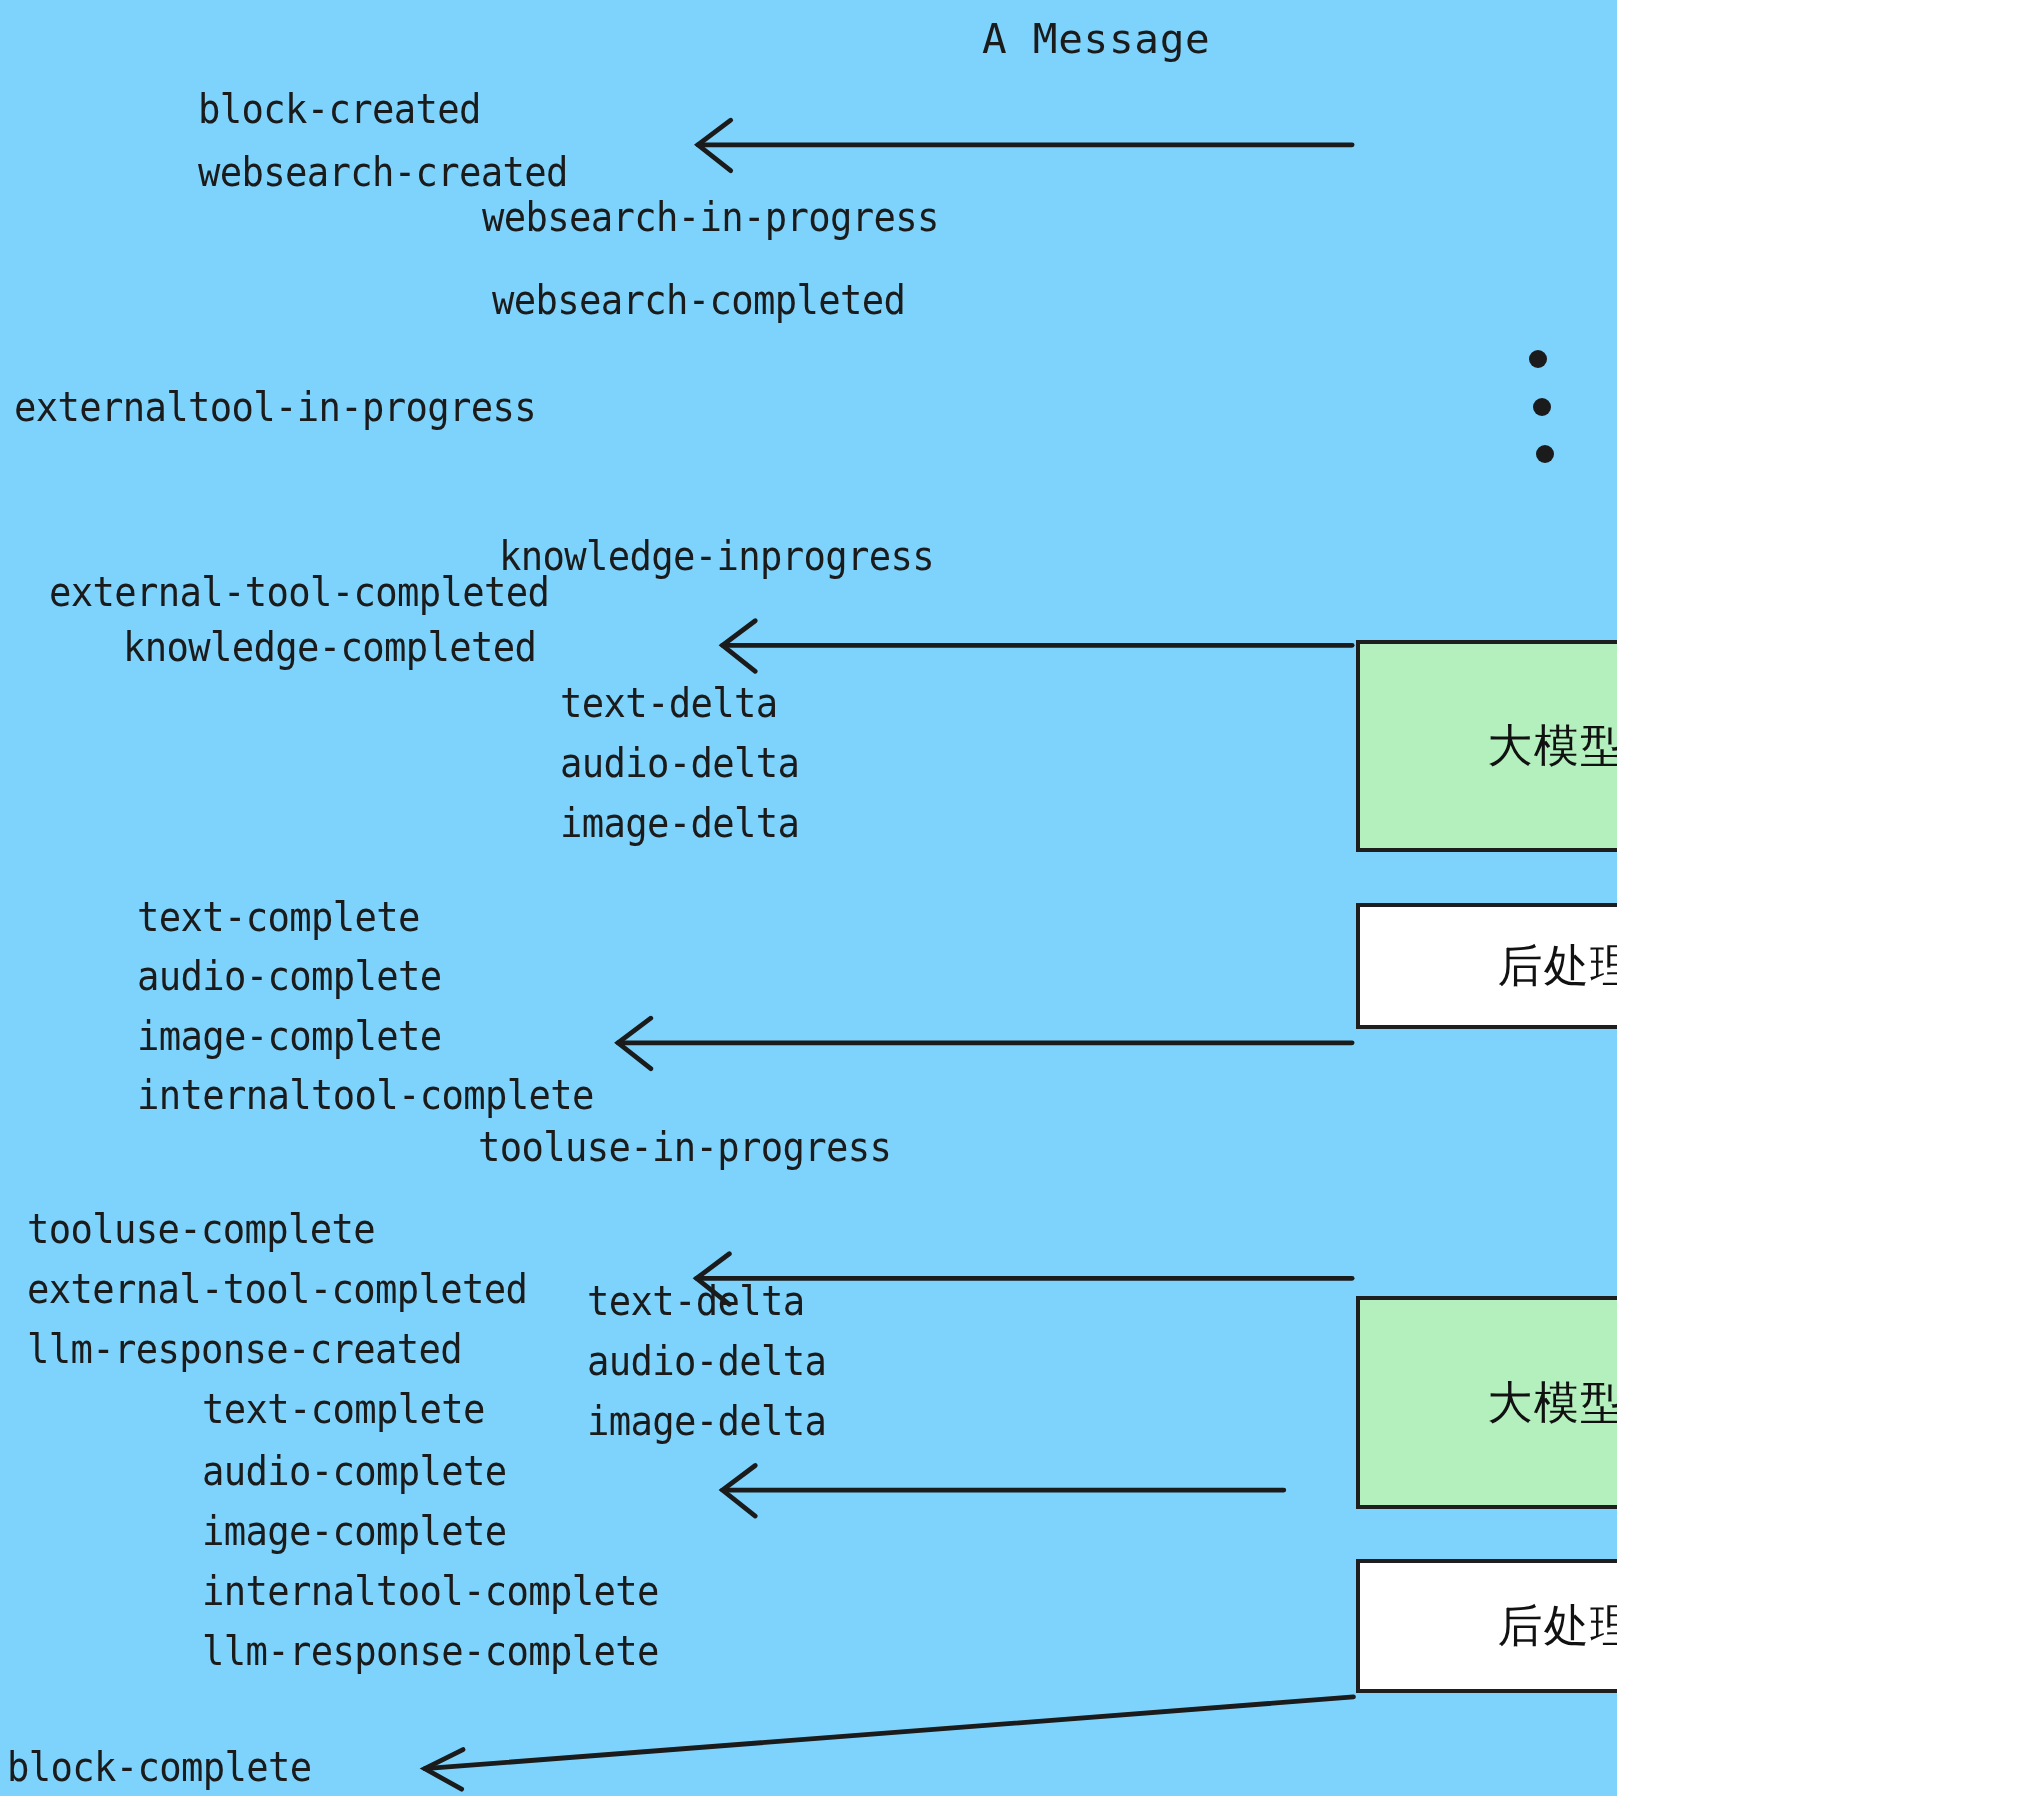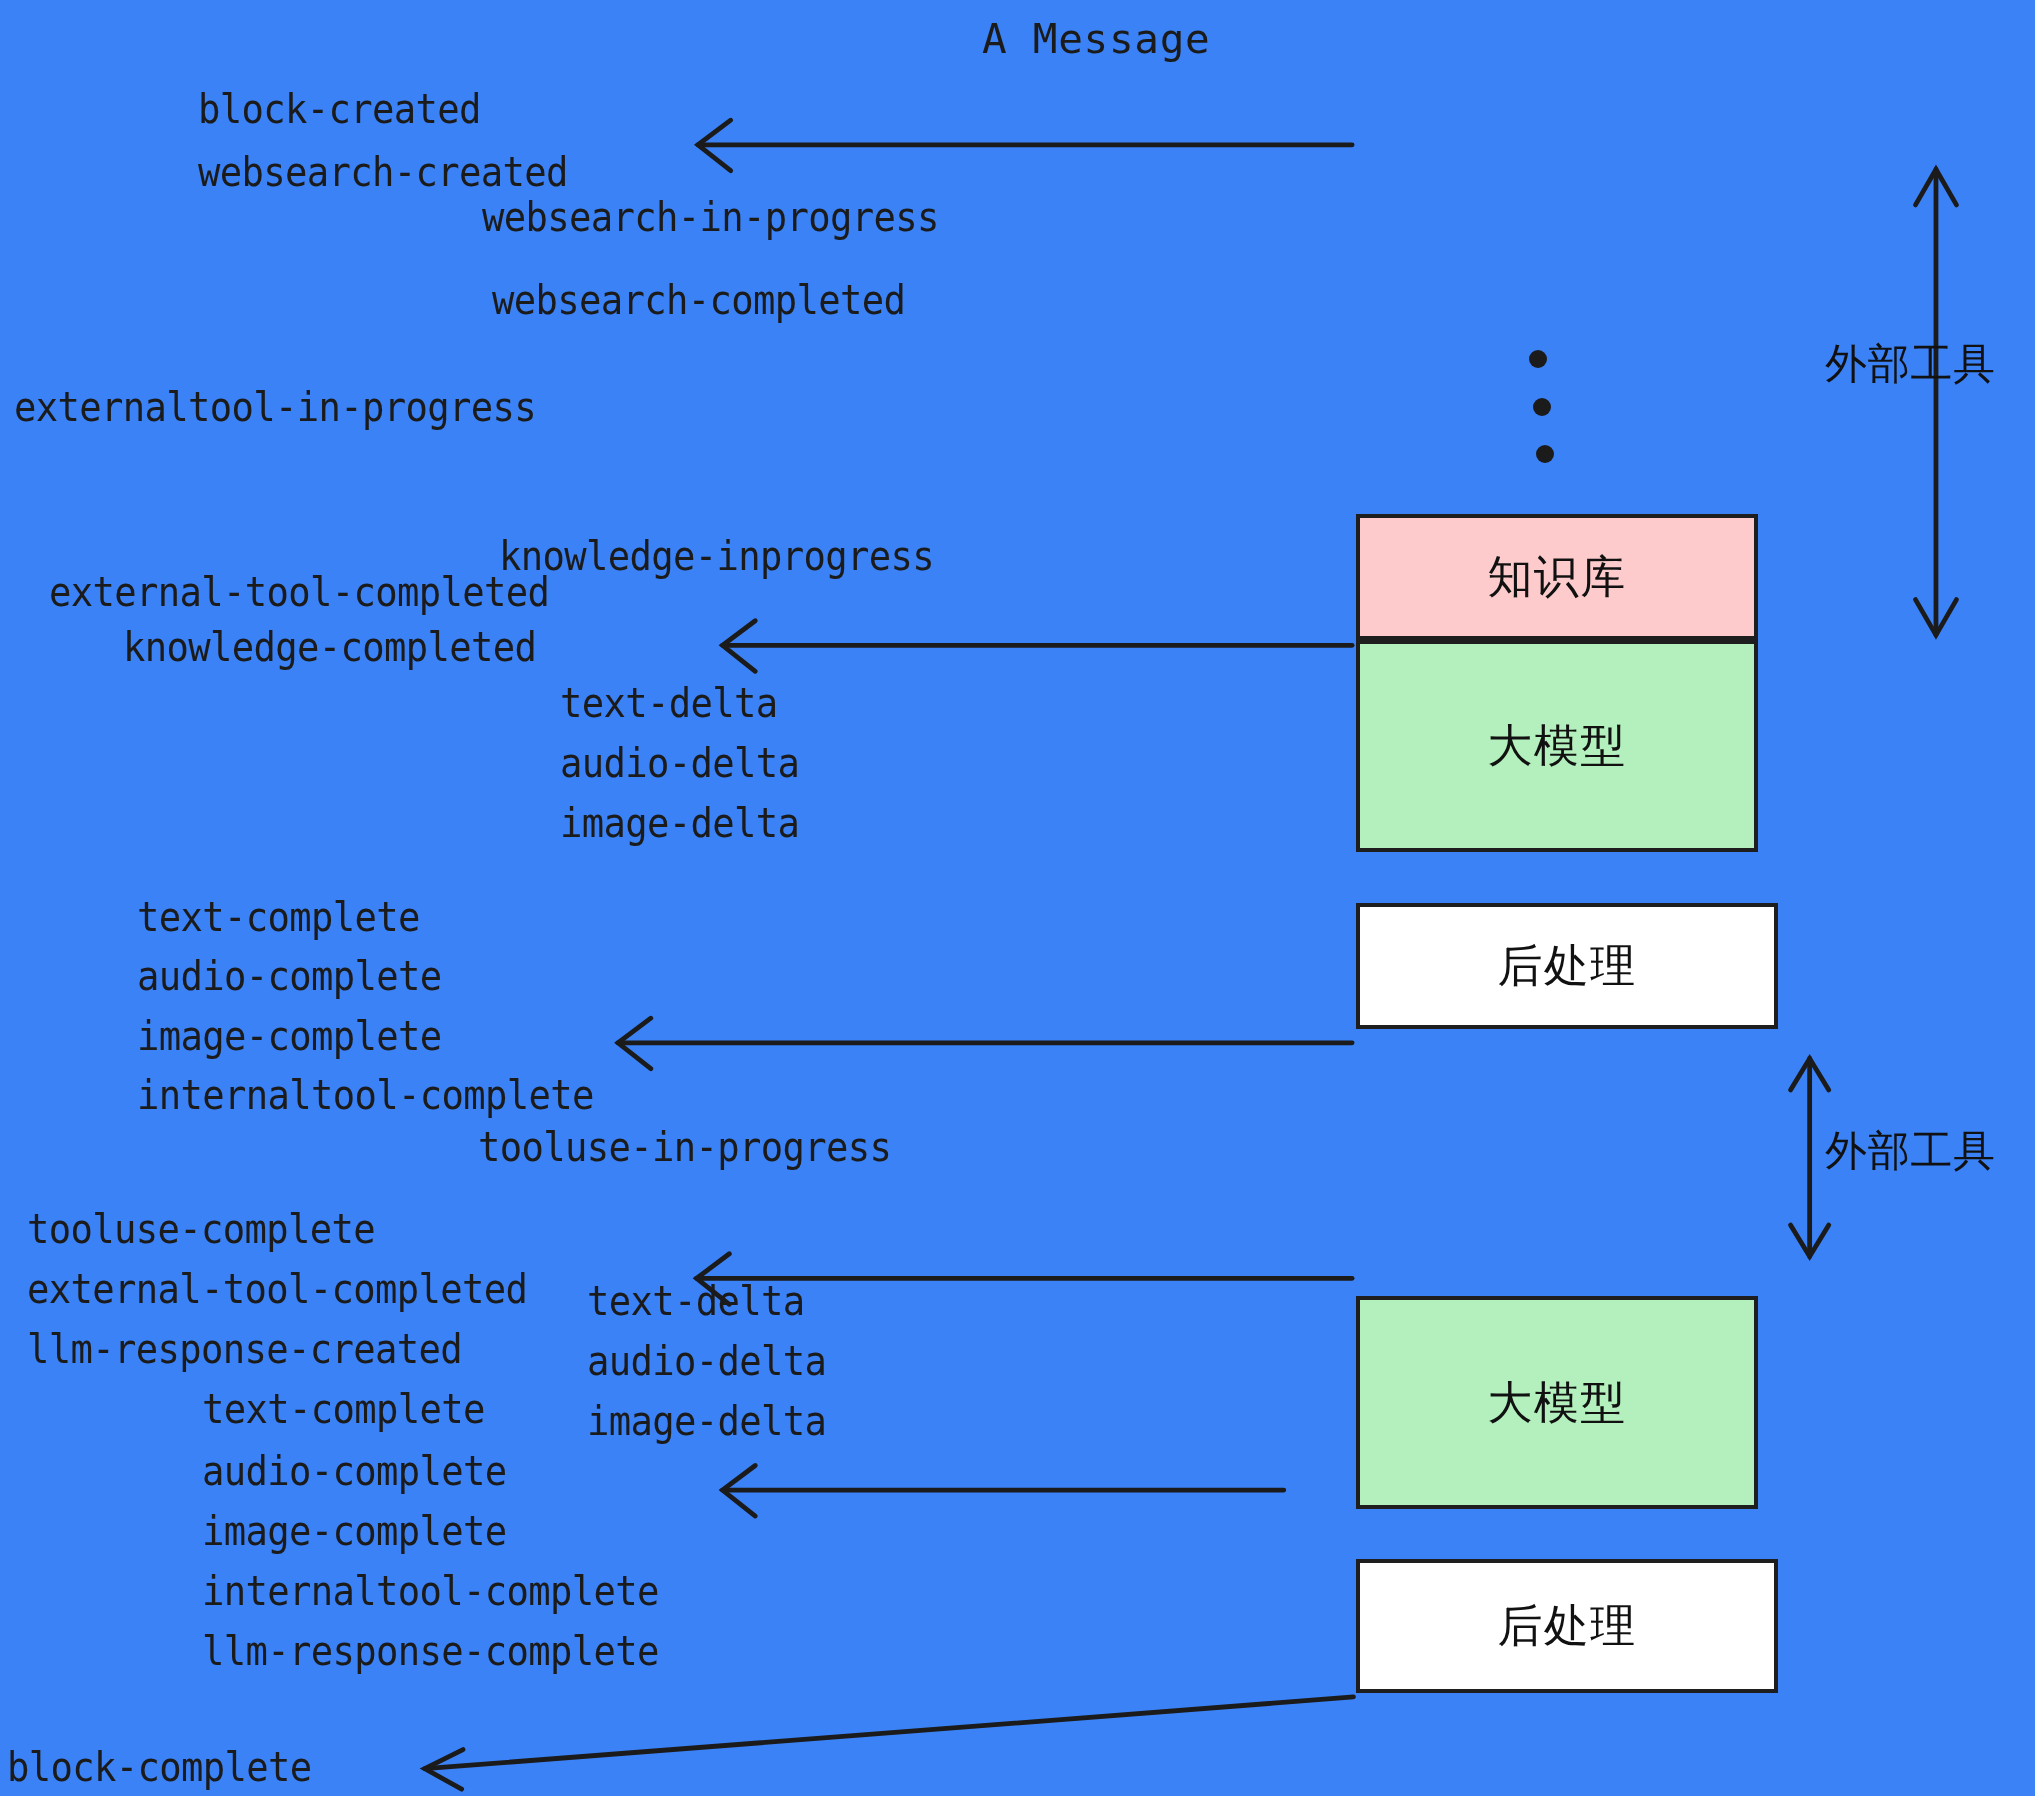--- a/index.html
+++ b/index.html
@@ -1,19 +1,19 @@
 <!DOCTYPE html>
 <html style="font-size:11px"><head>
 <meta charset="utf-8">
 <style>
   html,body{margin:0;padding:0;background:#ffffff;}
   #stage{
     position:relative;
-    width:2035px;height:1796px;
-    background:#3b82f6;
+    width:1617px;height:1796px;
+    background:#7dd3fc;
     overflow:hidden;
     font-family:"DejaVu Sans Mono","Liberation Mono",monospace;
   }
   .lbl{
     position:absolute;
     white-space:nowrap;
     color:#1b1b1b;
     font-family:"DejaVu Sans Mono","Liberation Mono",monospace;
     font-size:40px;
     line-height:1.0;
@@ -139,23 +139,20 @@
 
   <div class="lbl" style="left:202px;top:1389px;">text-complete</div>
   <div class="lbl" style="left:202px;top:1451px;">audio-complete</div>
   <div class="lbl" style="left:202px;top:1511px;">image-complete</div>
   <div class="lbl" style="left:202px;top:1571px;">internaltool-complete</div>
   <div class="lbl" style="left:202px;top:1631px;">llm-response-complete</div>
 
   <div class="lbl" style="left:6.8px;top:1747px;">block-complete</div>
 
 
-  <div class="box" style="left:1356px;top:514px;width:402px;height:126px;background:#FDCBCB;">
-    <span>知识库</span>
-  </div>
 
   <div class="box" style="left:1356px;top:640px;width:402px;height:212px;background:#B3F0BD;">
     <span>大模型</span>
   </div>
 
   <div class="box" style="left:1356px;top:903px;width:422px;height:126px;background:#FFFFFF;">
     <span>后处理</span>
   </div>
 
 

